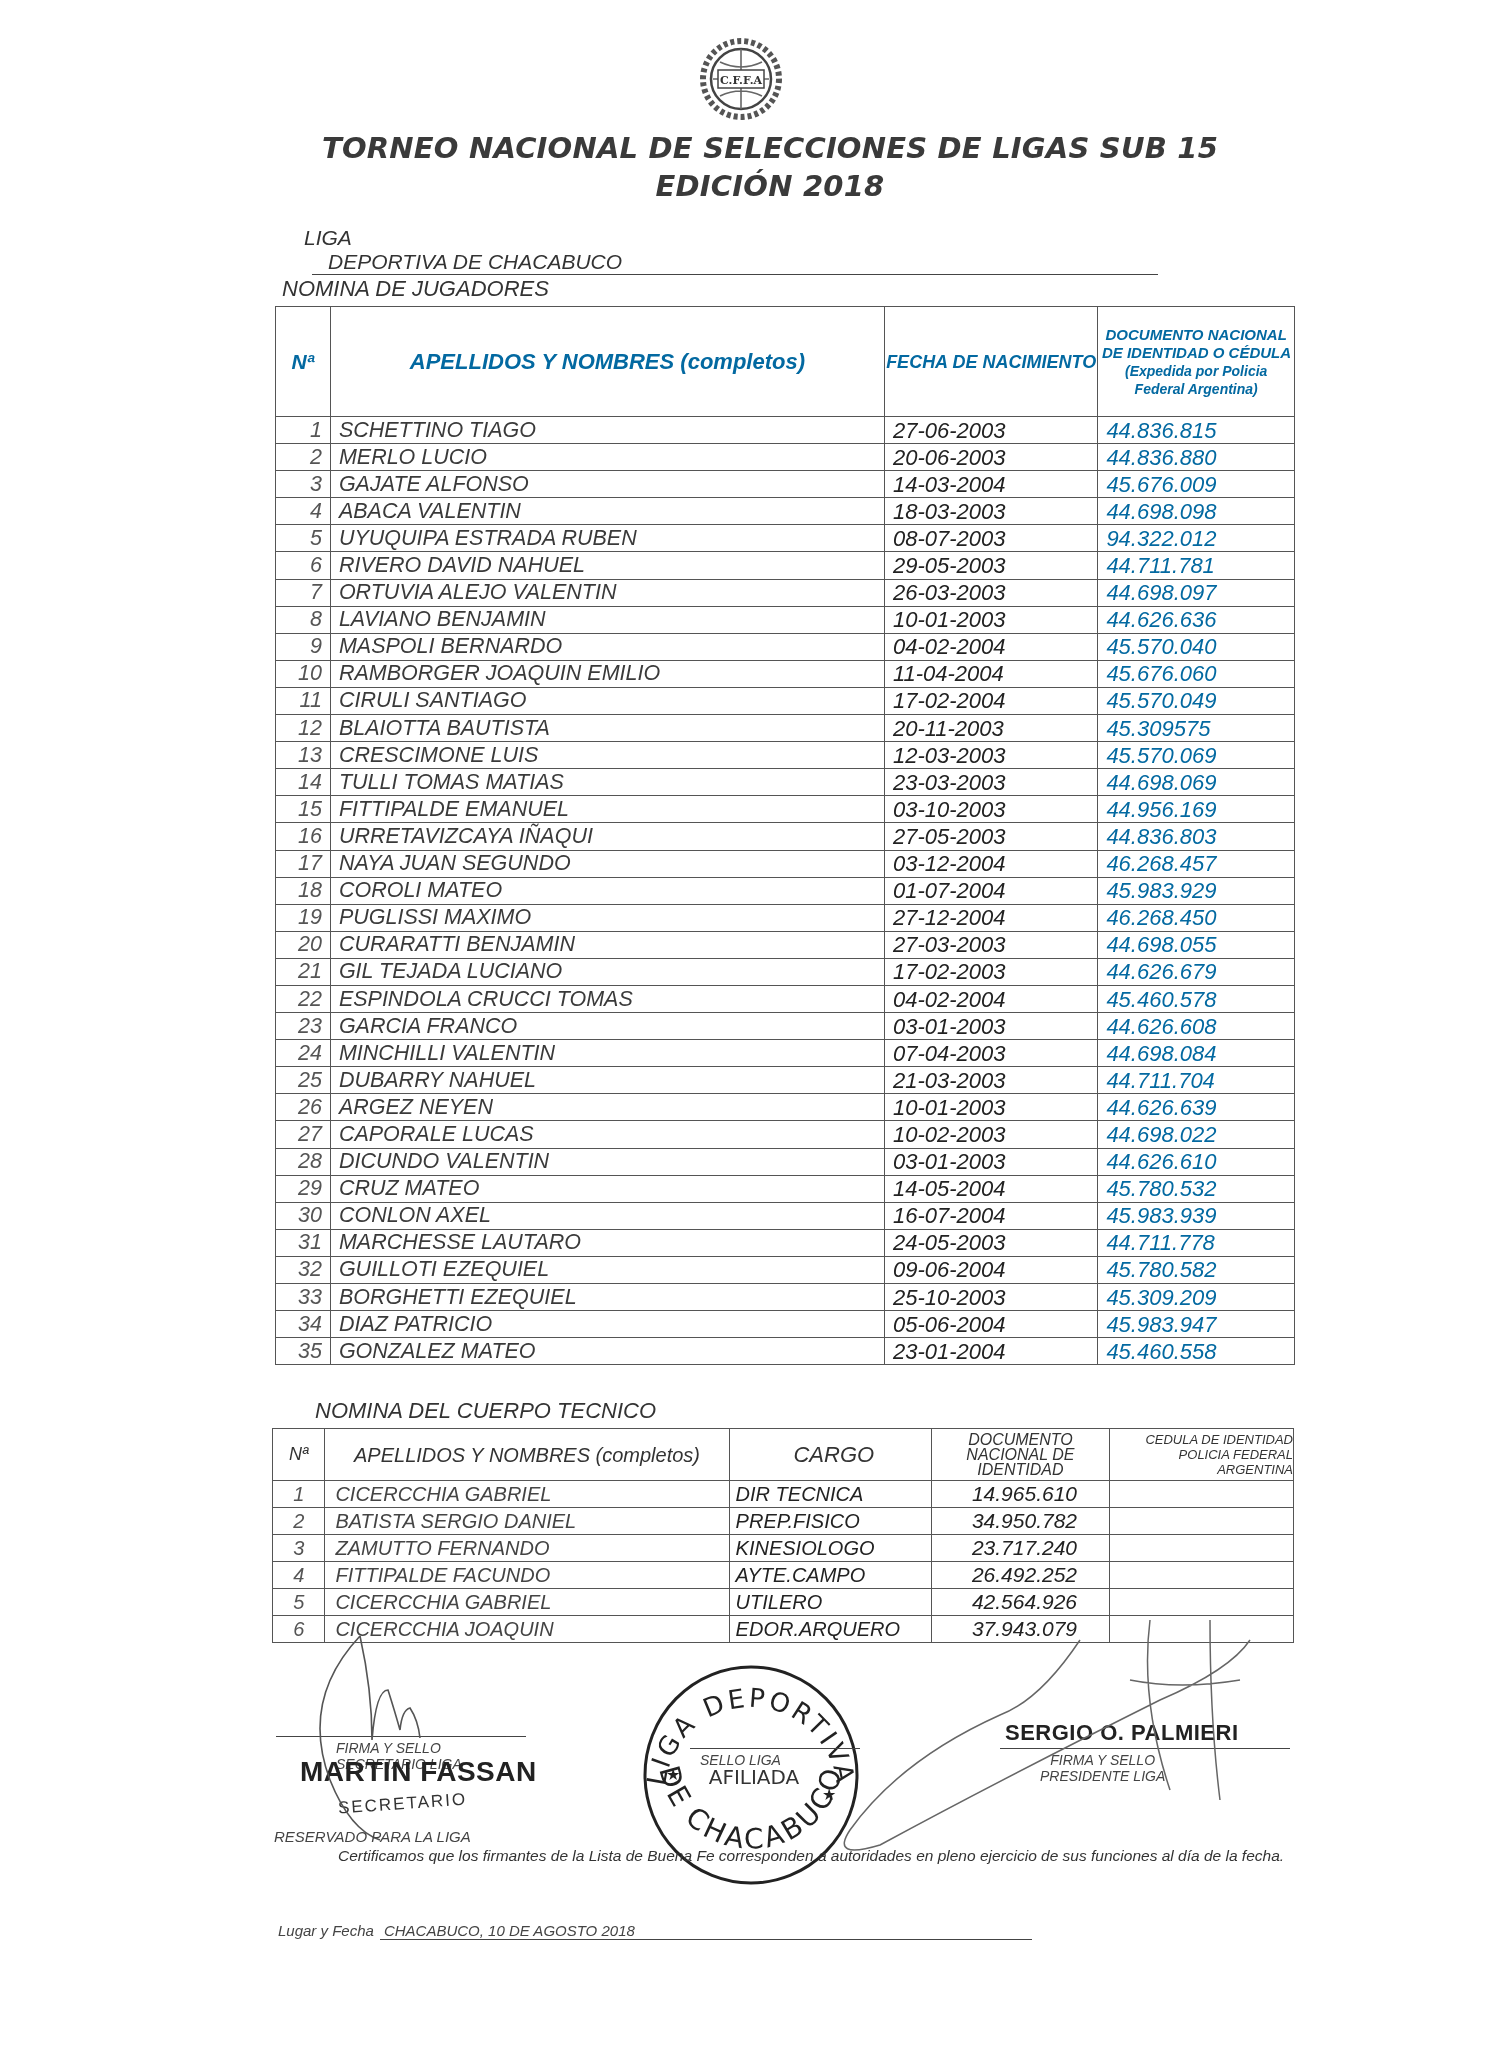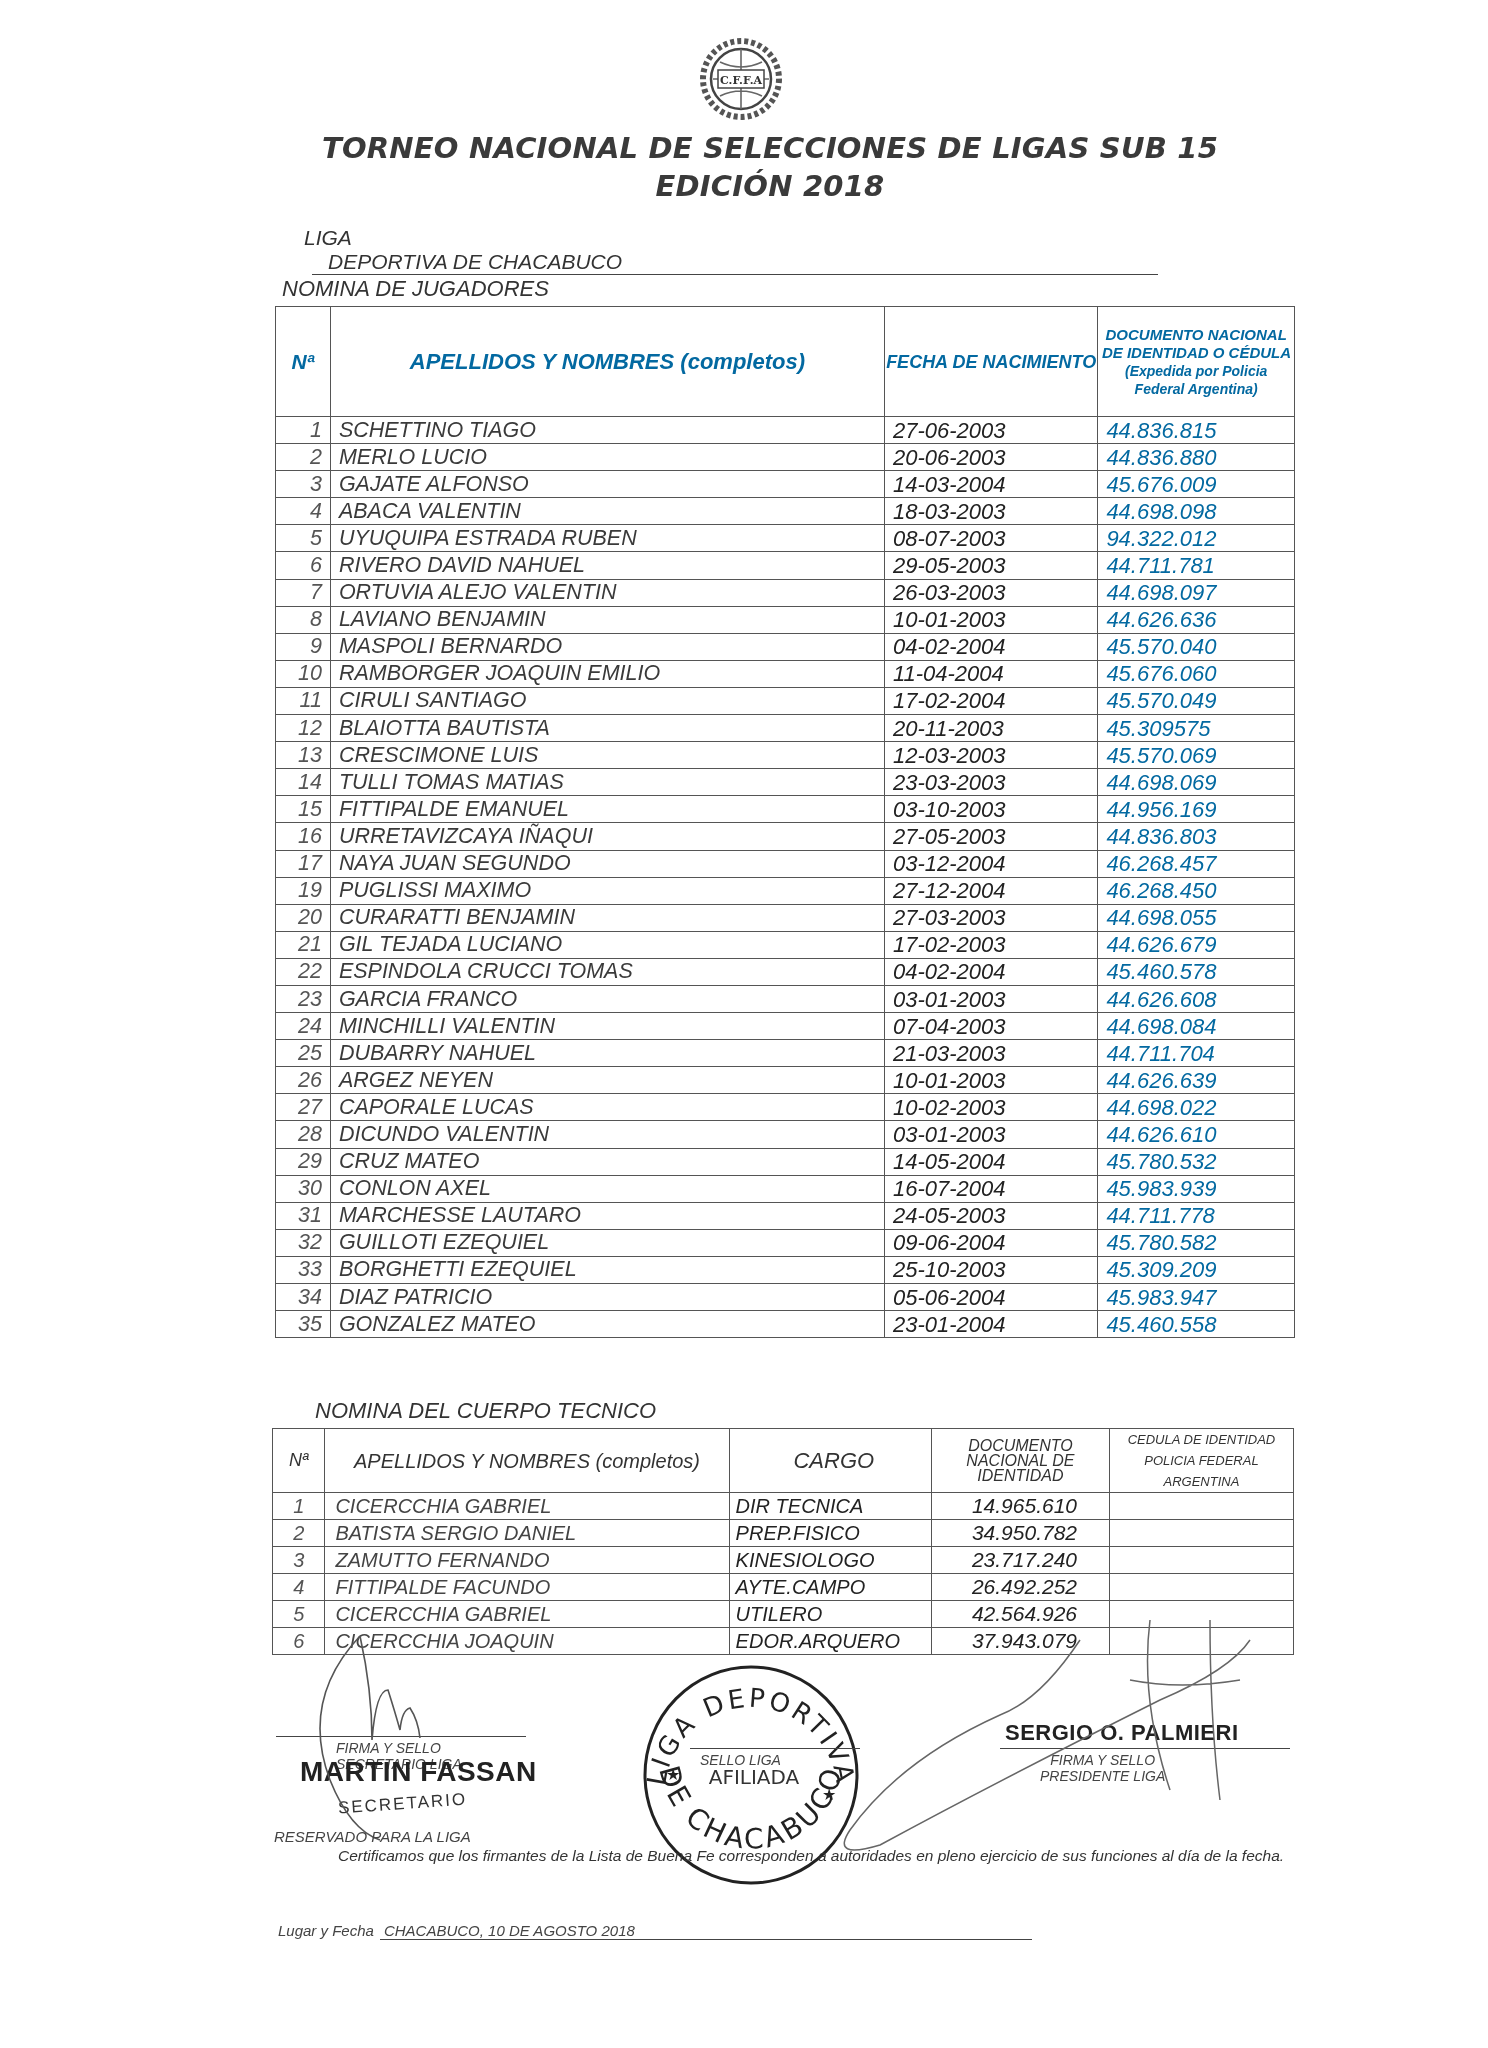--- a/index.html
+++ b/index.html
@@ -30,21 +30,21 @@
   .players td.doc { padding-left: 8px; font-size: 22px; color: #0369a1; }
   .staff-title { left: 315px; top: 1398px; }
   .staff { left: 272px; top: 1428px; width: 1022px; }
   .staff th { font-weight: normal; color: #333; }
   .staff thead tr { height: 52px; }
   .staff tbody tr { height: 27px; }
   .staff .hn { width: 52px; font-size: 18px; }
   .staff .hname { width: 408px; font-size: 20px; line-height: 24px; }
   .staff .hcargo { width: 195px; font-size: 22px; padding-left: 7px; }
   .staff .hdoc { width: 178px; font-size: 16px; line-height: 15px; }
-  .staff .hced { width: 185px; font-size: 13px; line-height: 21px; }
+  .staff .hced { width: 185px; font-size: 13px; line-height: 15px; text-align: right; }
   .staff td { font-size: 20px; color: #444; line-height: 24px; }
   .staff td.n { text-align: center; color: #555; }
   .staff td.name { padding-left: 10px; }
   .staff td.cargo { padding-left: 6px; color: #222; }
   .staff td.doc { padding-left: 8px; font-size: 21px; color: #222; text-align: center; }
   .sig-line { border-top: 1.5px solid #444; }
   .sig-label { font-size: 14px; font-style: italic; color: #444; line-height: 16px; }
   .stamp-name { font-size: 28px; font-weight: bold; color: #222; letter-spacing: 0.5px; }
   .reserved { left: 274px; top: 1828px; font-size: 15px; font-style: italic; color: #444; }
   .cert { left: 274px; top: 1846px; width: 1020px; font-size: 15.5px; font-style: italic; color: #333; line-height: 19px; text-indent: 64px; }
@@ -186,20 +186,26 @@
         <td class="date">27-05-2003</td>
         <td class="doc">44.836.803</td>
       </tr>
       <tr>
         <td class="n">17</td>
         <td class="name">NAYA JUAN SEGUNDO</td>
         <td class="date">03-12-2004</td>
         <td class="doc">46.268.457</td>
       </tr>
       <tr>
+        <td class="n">18</td>
+        <td class="name">COROLI MATEO</td>
+        <td class="date">01-07-2004</td>
+        <td class="doc">45.983.929</td>
+      </tr>
+      <tr>
         <td class="n">19</td>
         <td class="name">PUGLISSI MAXIMO</td>
         <td class="date">27-12-2004</td>
         <td class="doc">46.268.450</td>
       </tr>
       <tr>
         <td class="n">20</td>
         <td class="name">CURARATTI BENJAMIN</td>
         <td class="date">27-03-2003</td>
         <td class="doc">44.698.055</td>

